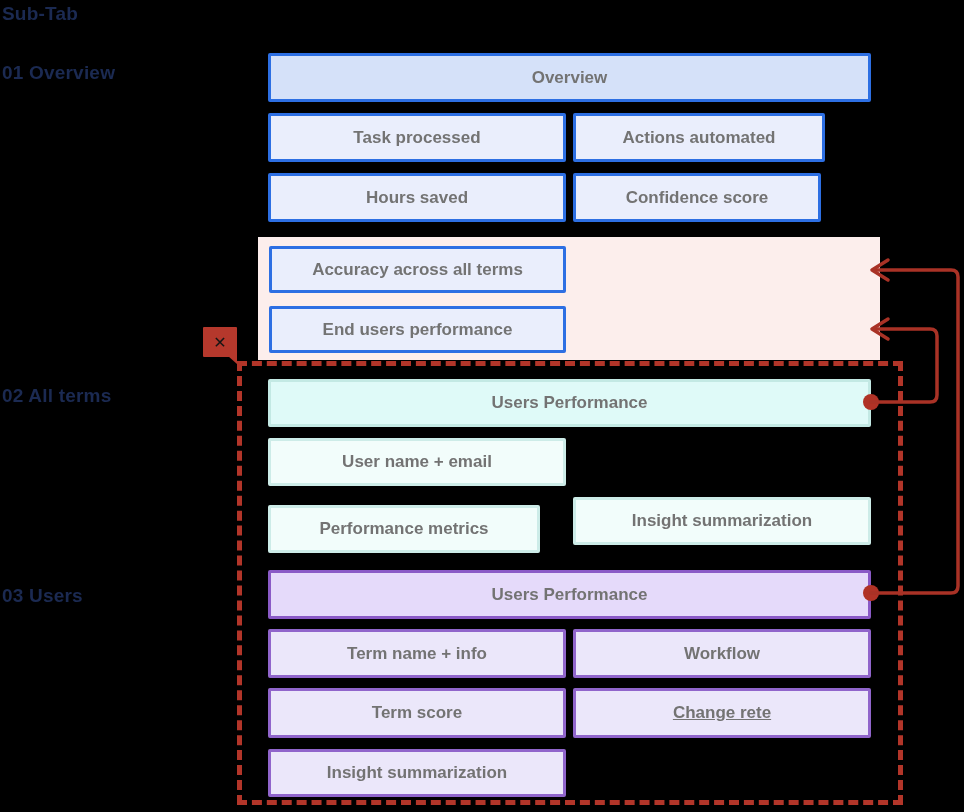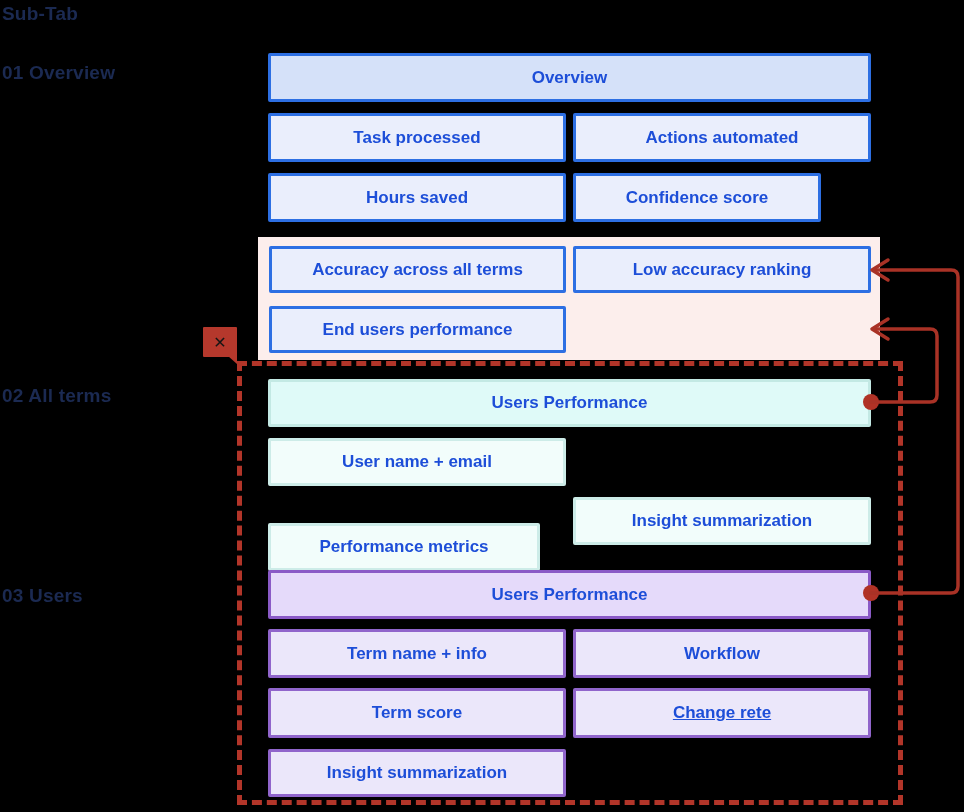--- a/index.html
+++ b/index.html
@@ -7,21 +7,21 @@
     position:relative;width:964px;height:812px;background:#000;overflow:hidden;
     font-family:"Liberation Sans","DejaVu Sans",sans-serif;
     padding-left:40px;
   }
   .side-label{
     position:absolute;left:2px;color:#1b2a52;font-size:19px;font-weight:bold;
     letter-spacing:.2px;white-space:nowrap;
   }
   .node{
     position:absolute;display:flex;align-items:center;justify-content:center;
-    font-weight:bold;font-size:17px;color:#1d4ed8;text-align:left;
+    font-weight:bold;font-size:17px;color:#737373;text-align:left;
     border-radius:2px;box-sizing:border-box;
   }
   
   .blue-head{background:#d5e1f9;border:3px solid #2d6fe3;}
   .blue-cell{background:#eaeefc;border:3px solid #2d6fe3;}
   
   .pink-panel{position:absolute;left:258px;top:237px;width:622px;height:123px;background:#fceeec;}
   
   .cyan-head{background:#dffaf8;border:3px solid #c3e9e4;}
   .cyan-cell{background:#f2fdfb;border:3px solid #cdece8;}
@@ -53,37 +53,36 @@
 
 <div class="stage">
 
   <div class="side-label" style="top:3px;">Sub-Tab</div>
   <div class="side-label" style="top:62px;">01 Overview</div>
   <div class="side-label" style="top:385px;">02 All terms</div>
   <div class="side-label" style="top:585px;">03 Users</div>
 
   <div class="node blue-head" style="left:268px;top:53px;width:603px;height:49px;">Overview</div>
   <div class="node blue-cell" style="left:268px;top:113px;width:298px;height:49px;">Task processed</div>
-  <div class="node blue-cell" style="left:573px;top:113px;width:298px;height:49px;">Actions automated</div>
+  <div class="node blue-cell" style="left:573px;top:113px;width:252px;height:49px;">Actions automated</div>
   <div class="node blue-cell" style="left:268px;top:173px;width:298px;height:49px;">Hours saved</div>
   <div class="node blue-cell" style="left:573px;top:173px;width:248px;height:49px;">Confidence score</div>
 
   <div class="pink-panel"></div>
   <div class="node blue-cell" style="left:269px;top:246px;width:297px;height:47px;">Accuracy across all terms</div>
-  <div class="node blue-cell" style="left:573px;top:246px;width:298px;height:47px;">Low accuracy ranking</div>
   <div class="node blue-cell" style="left:269px;top:306px;width:297px;height:47px;">End users performance</div>
 
   <div class="dashed-rect"></div>
   <div class="close-btn">
       <span>✕</span>
     </div>
 
   <div class="node cyan-head" style="left:268px;top:379px;width:603px;height:48px;">Users Performance</div>
   <div class="node cyan-cell" style="left:268px;top:438px;width:298px;height:48px;">User name + email</div>
-  <div class="node cyan-cell" style="left:268px;top:523px;width:272px;height:48px;">Performance metrics</div>
+  <div class="node cyan-cell" style="left:268px;top:505px;width:272px;height:48px;">Performance metrics</div>
   <div class="node cyan-cell" style="left:573px;top:497px;width:298px;height:48px;">Insight summarization</div>
 
   <div class="node purple-head" style="left:268px;top:570px;width:603px;height:49px;">Users Performance</div>
   <div class="node purple-cell" style="left:573px;top:629px;width:298px;height:49px;">Workflow</div>
   <div class="node purple-cell" style="left:268px;top:629px;width:298px;height:49px;">Term name + info</div>
   <div class="node purple-cell" style="left:268px;top:688px;width:298px;height:50px;">Term score</div>
   <div class="node purple-cell" style="left:573px;top:688px;width:298px;height:50px;text-decoration:underline;">Change rete</div>
   <div class="node purple-cell" style="left:268px;top:749px;width:298px;height:48px;">Insight summarization</div>
 
   <div class="dot" style="left:863px;top:394px;"></div>

